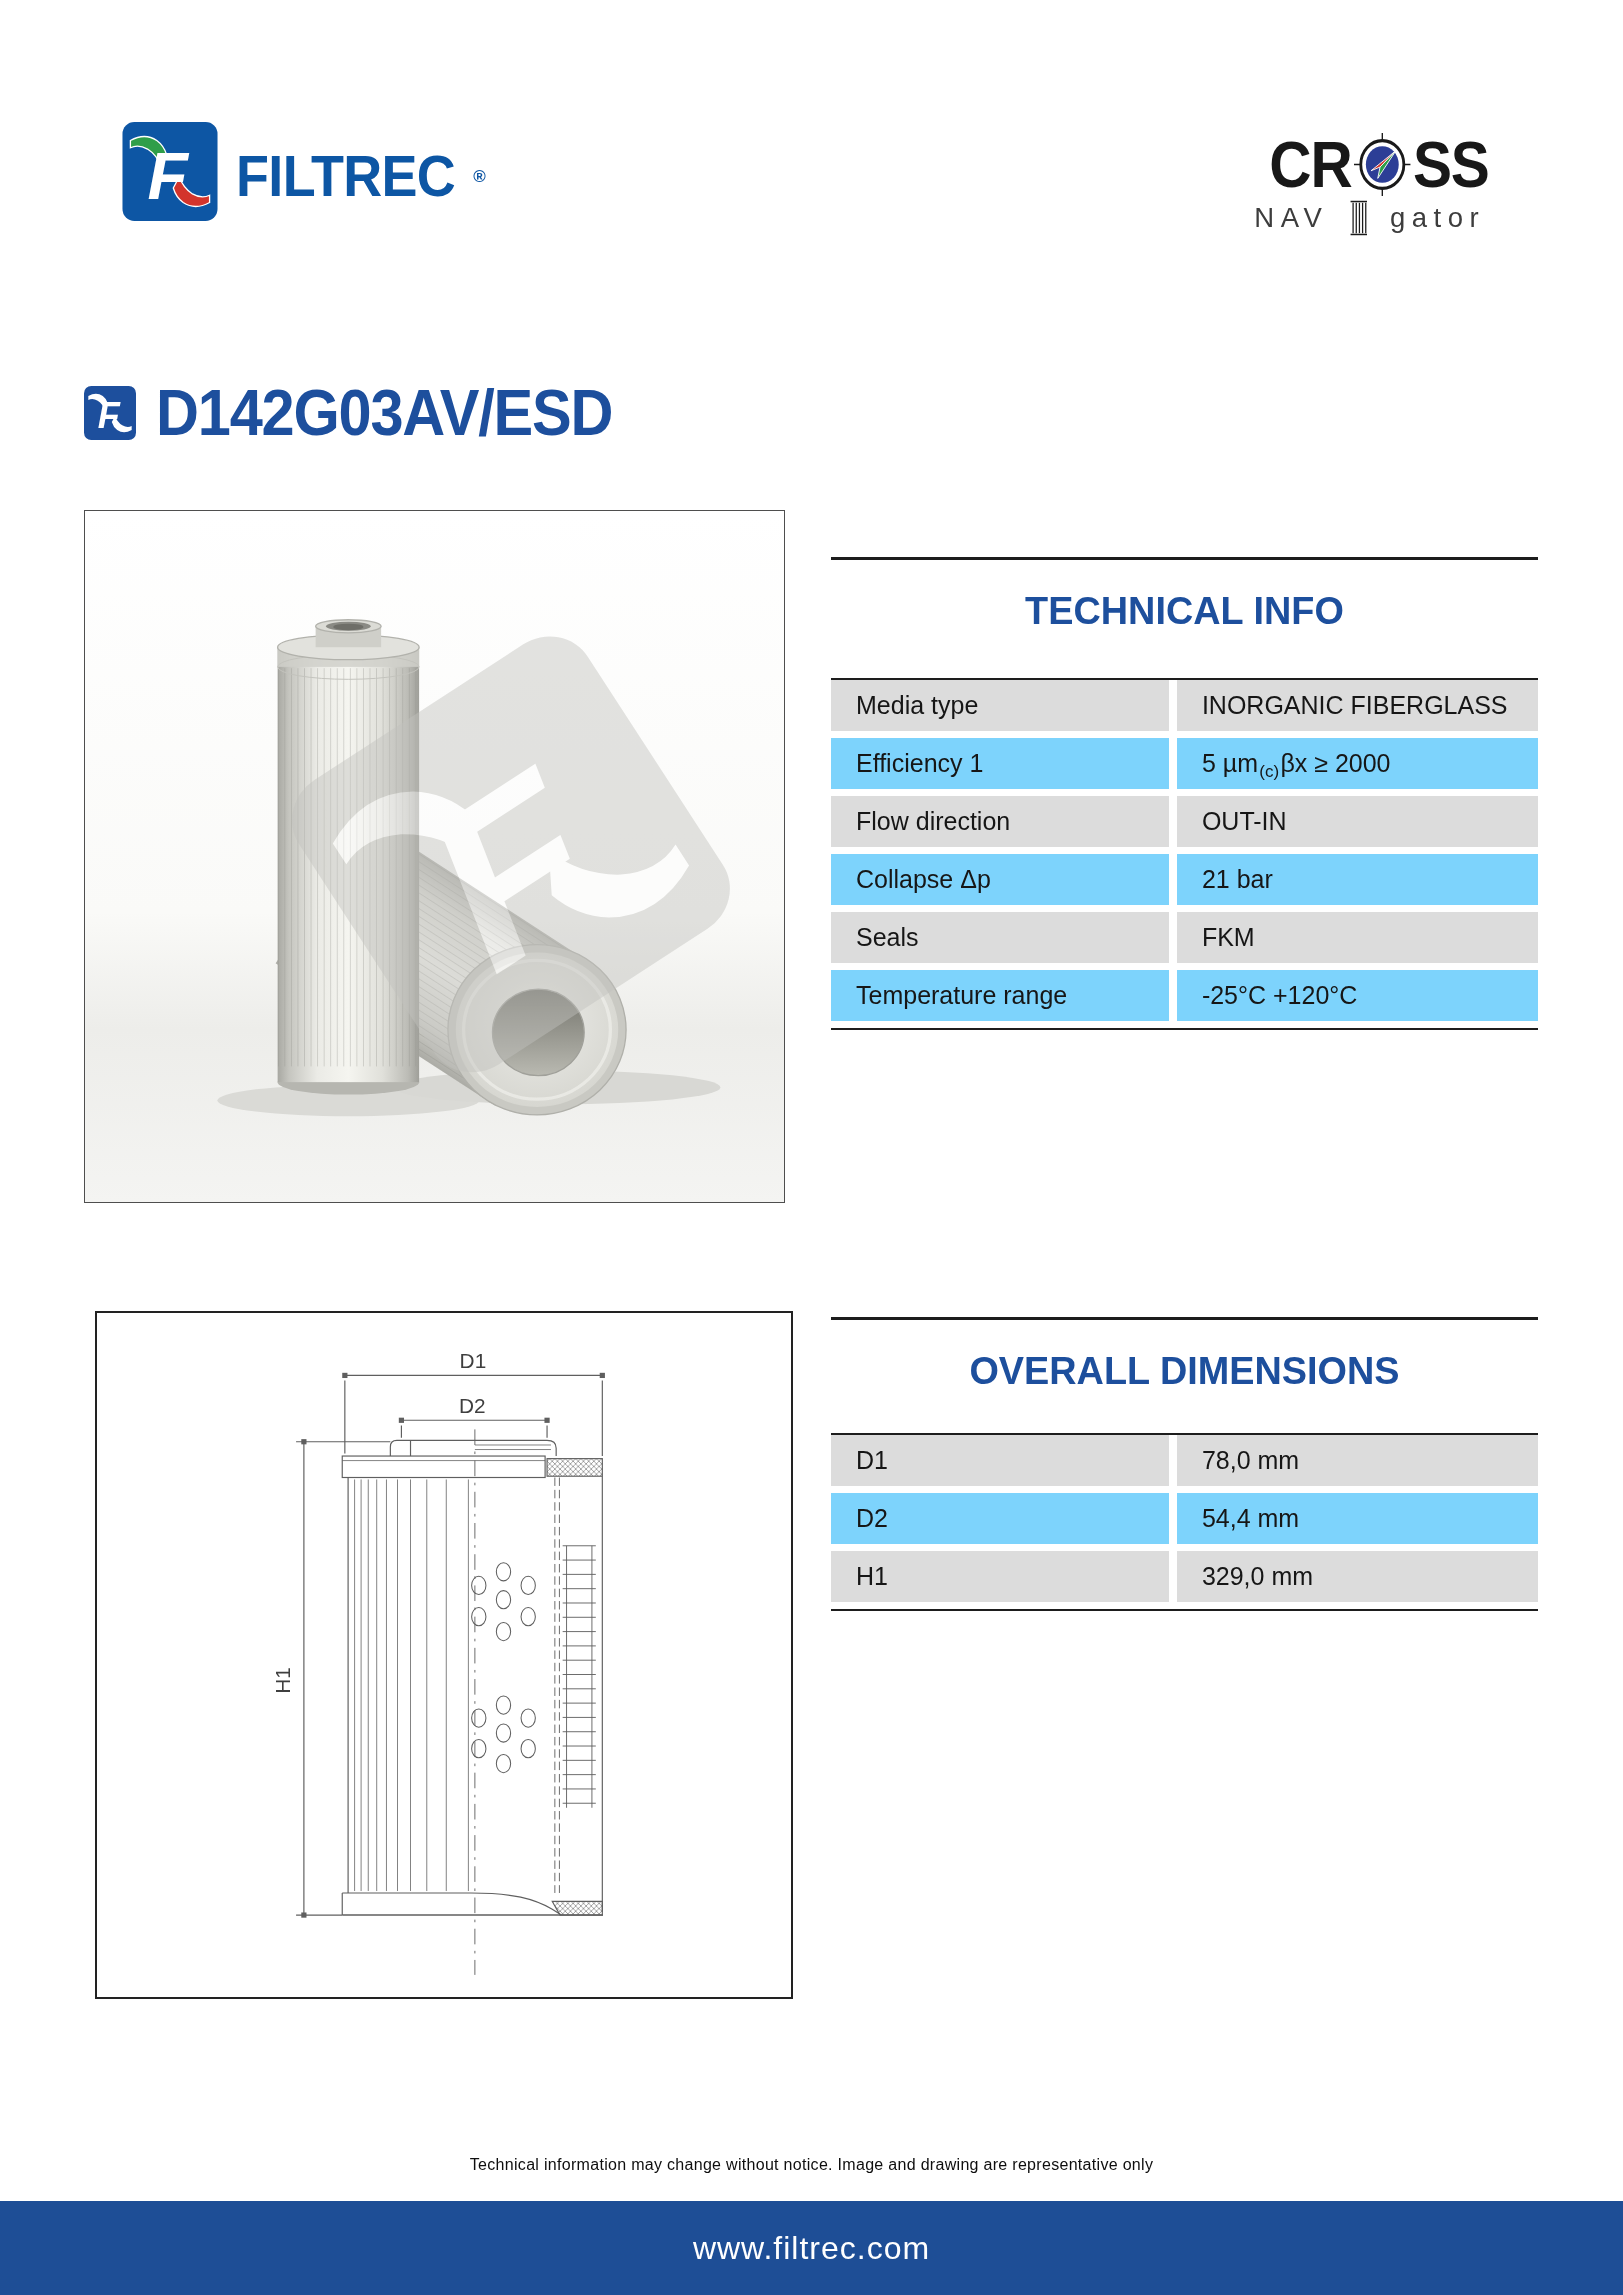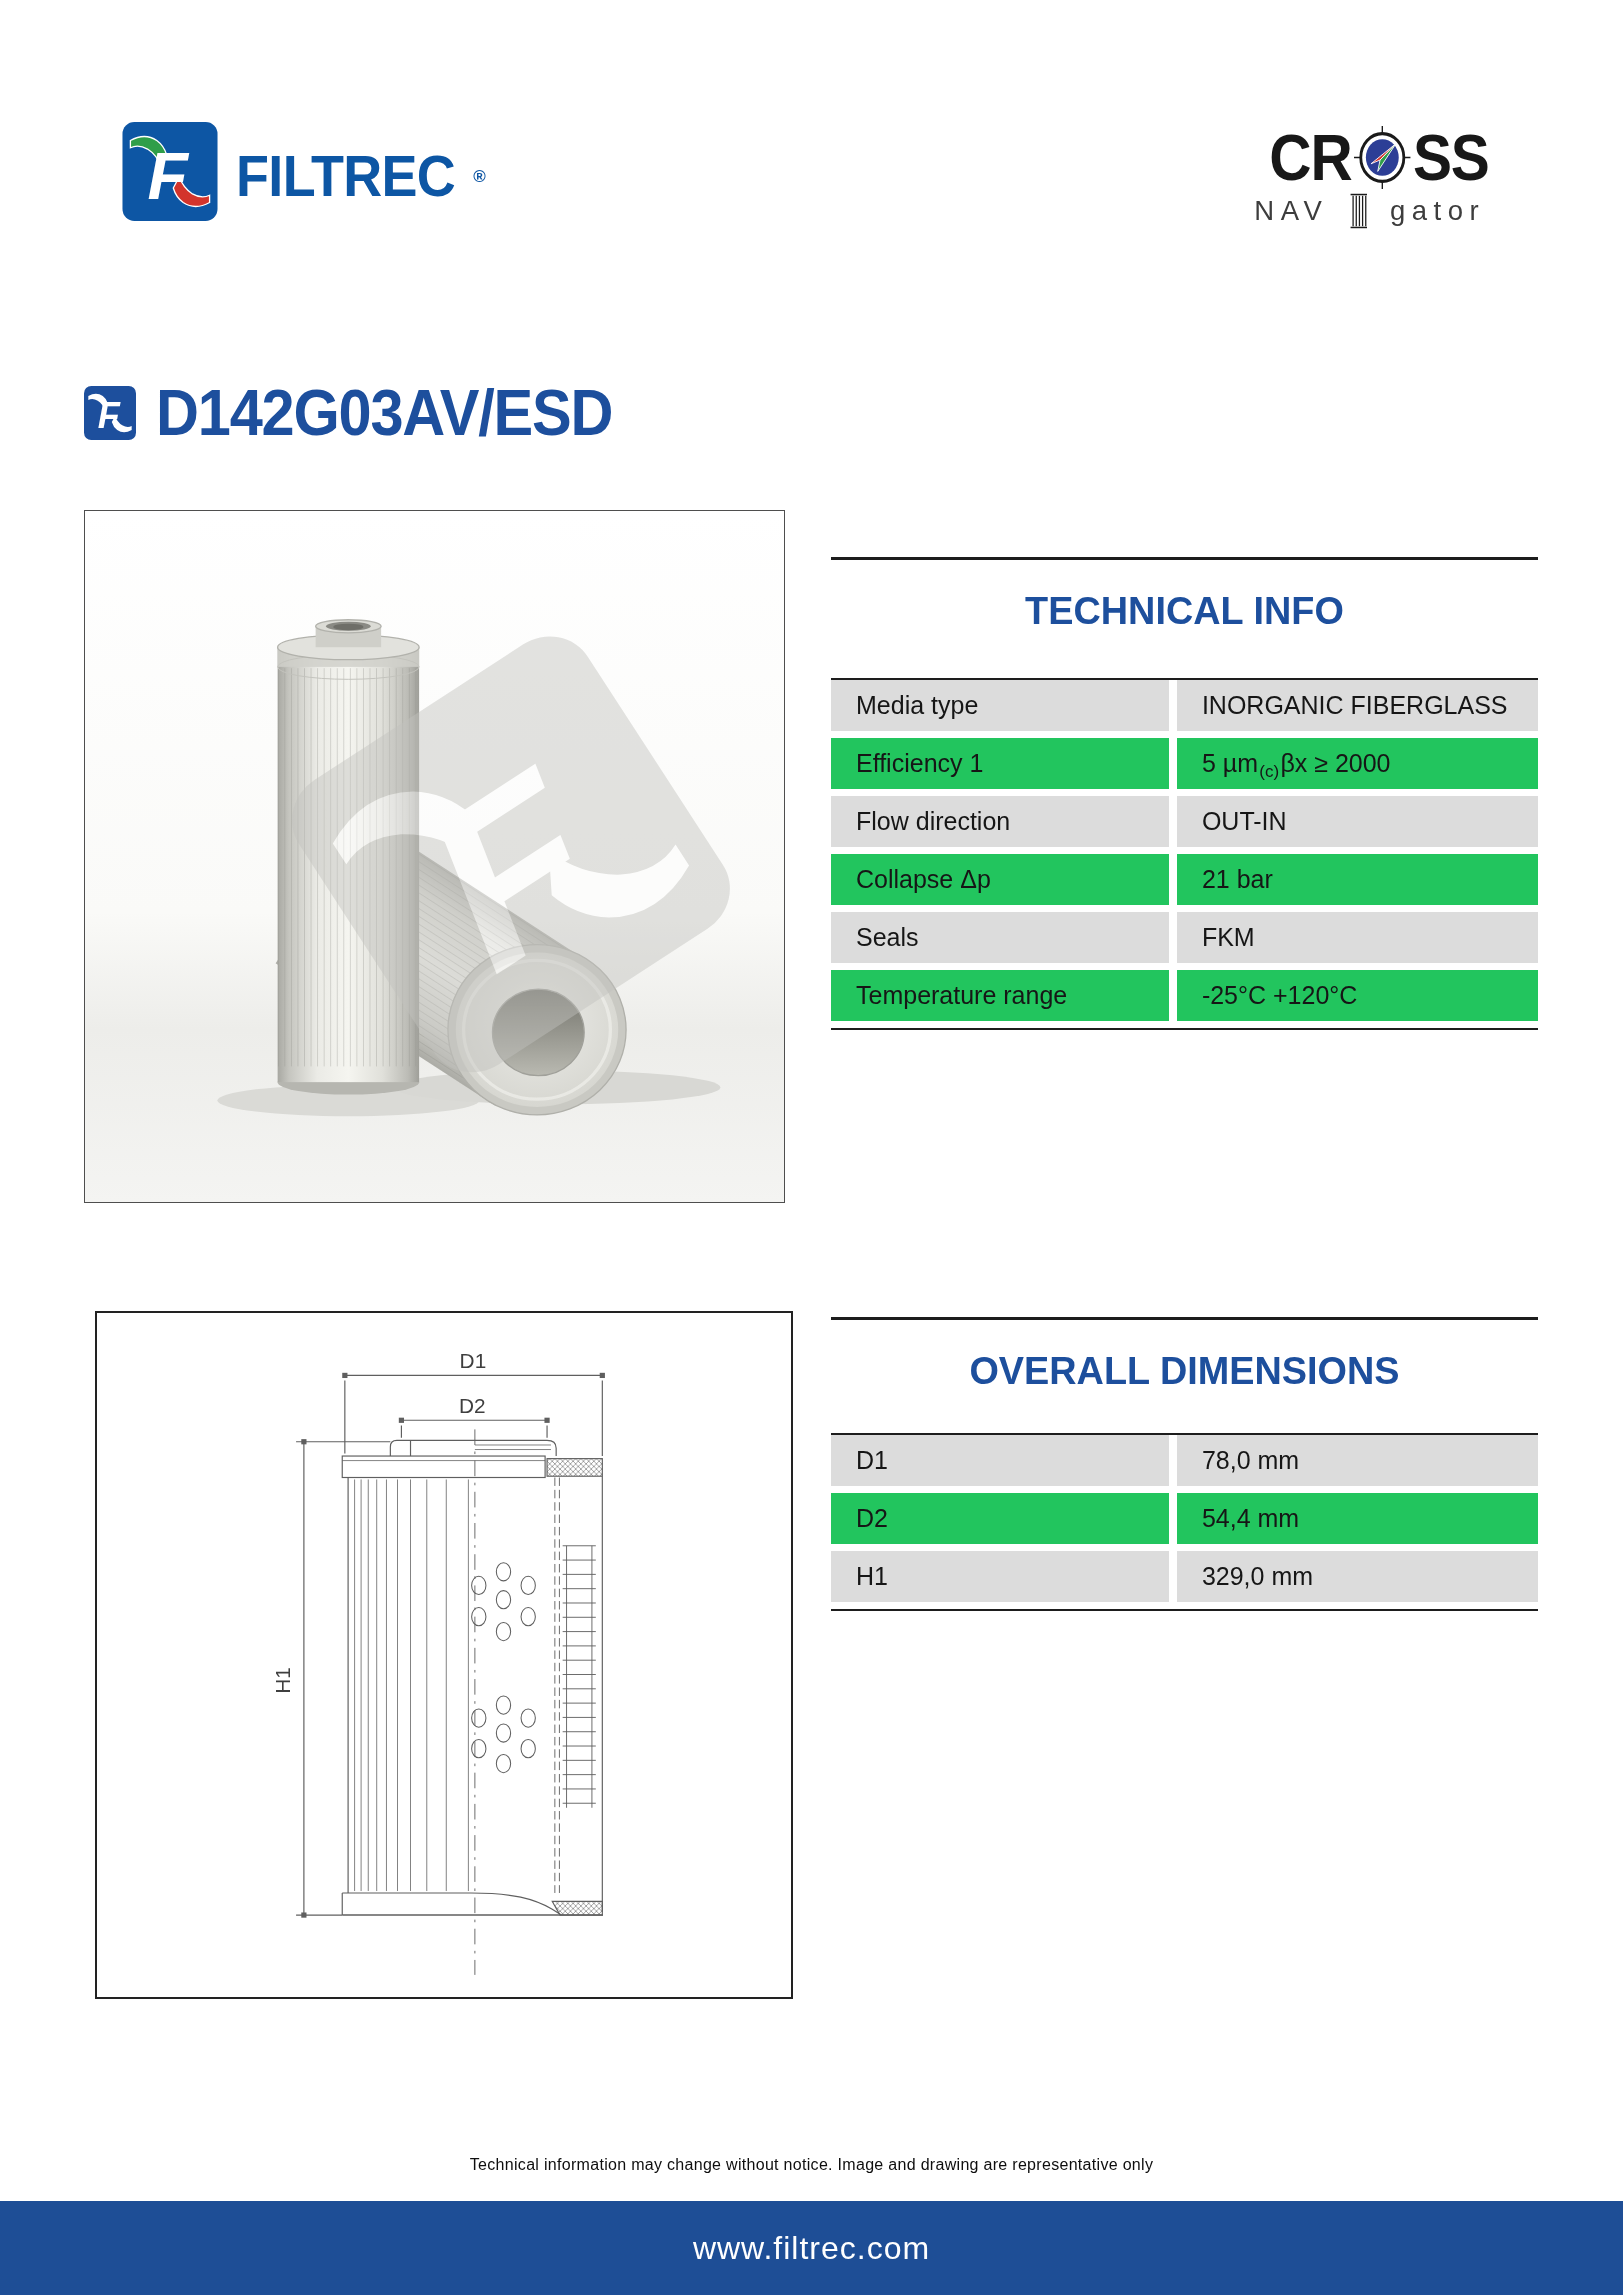--- a/index.html
+++ b/index.html
@@ -20,21 +20,21 @@
     font-family:"Liberation Sans", sans-serif;color:#141414;
   }
   
   #filtrec-logo{position:absolute;left:122px;top:122px;display:flex;align-items:flex-start;gap:18.3px}
   #filtrec-logo .word-wrap{display:flex;align-items:center;margin-top:25px}
   #filtrec-logo .word{
     font-size:58px;font-weight:800;color:var(--brand-blue);line-height:1;
     letter-spacing:-0.7px;transform:scaleX(.93);transform-origin:left center;
   }
   #filtrec-logo sup{font-size:17px;font-weight:700;color:var(--brand-blue);margin-left:1.3px;line-height:1}
-  #cross-logo{position:absolute;top:126px;right:134px;text-align:center}
+  #cross-logo{position:absolute;top:133px;right:134px;text-align:center}
   .cross-row{display:flex;align-items:center;justify-content:flex-end;gap:2.6px;
     font-size:65px;font-weight:800;color:#181818;line-height:.92;letter-spacing:-1.3px;
     transform:scaleX(.9);transform-origin:right center;}
   .nav-row{display:flex;align-items:center;justify-content:flex-end;gap:21px;margin-top:2.6px;
     font-size:27.5px;color:#3d3d3d;letter-spacing:6.5px;font-weight:400;margin-right:3.9px}
   .nav-row .post{letter-spacing:6.5px}
   
   #product-title{position:absolute;left:84px;top:376px;display:flex;align-items:center;gap:19.6px}
   #product-title .code{
     font-size:64px;font-weight:700;color:var(--heading-blue);letter-spacing:-1.3px;
@@ -56,21 +56,21 @@
     white-space:nowrap;
   }
   .tbl{border-top:2.6px solid var(--rule-dark);border-bottom:2.6px solid var(--rule-dark)}
   #tech-section .tbl{margin-top:45px}
   #dims-section .tbl{margin-top:40px}
   .trow{display:flex;min-height:58px;align-items:flex-start}
   .trow .cell{display:flex;align-items:center;font-size:25px;color:#161616;padding:9.2px 13px 9.2px 25px;line-height:1.32}
   .trow .label{width:338px;flex:none;margin-right:7.9px}
   .trow .value{flex:1;white-space:pre-line}
   .trow.gray .cell{background:var(--row-gray)}
-  .trow.white .cell{background:#22c55e}
+  .trow.white .cell{background:#7dd3fc}
   .subscript{font-size:17px;align-self:flex-end;transform:translateY(3.9px);margin:0 1.3px}
   
   #disclaimer{position:absolute;left:0;top:2156px;width:100%;text-align:center;
     font-size:16px;color:#0e0e0e;letter-spacing:0.3px}
   #footer-bar{position:absolute;left:0;top:2201px;width:100%;height:95px;
     background:var(--footer-blue);display:flex;align-items:center;justify-content:center}
   #footer-bar a{color:#ffffff;font-size:32px;letter-spacing:1px;text-decoration:none}
 </style>
 </head>
 <body>

